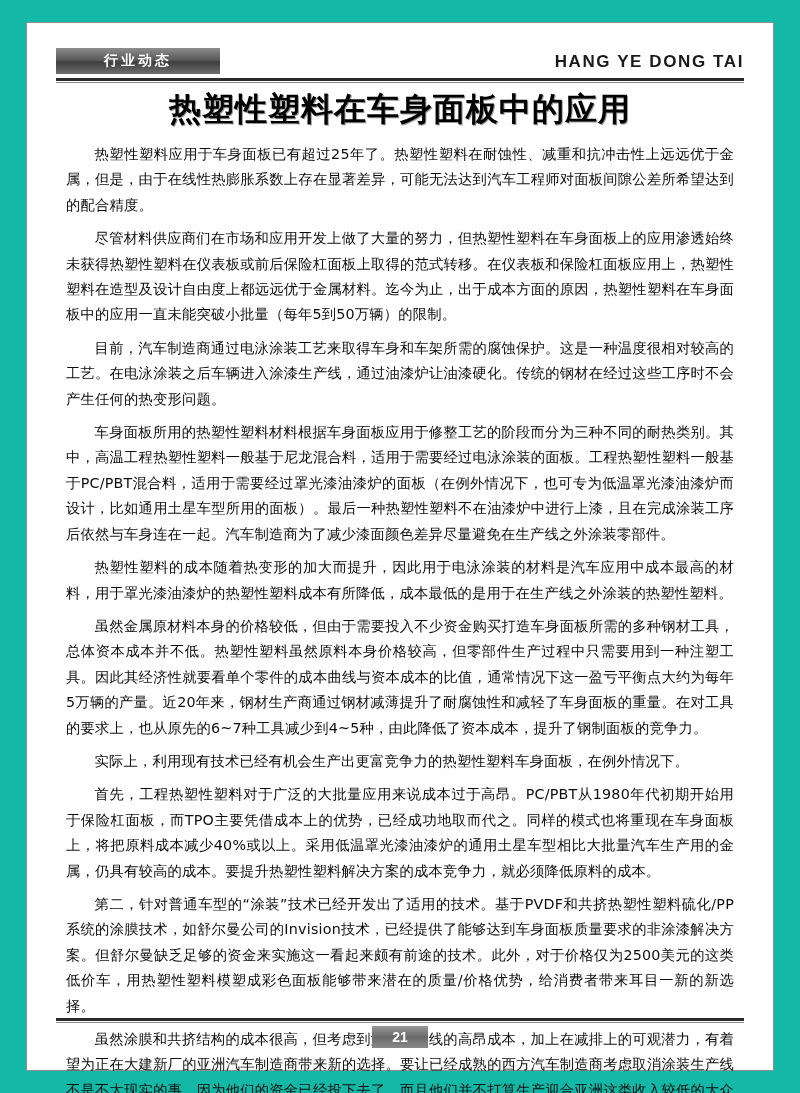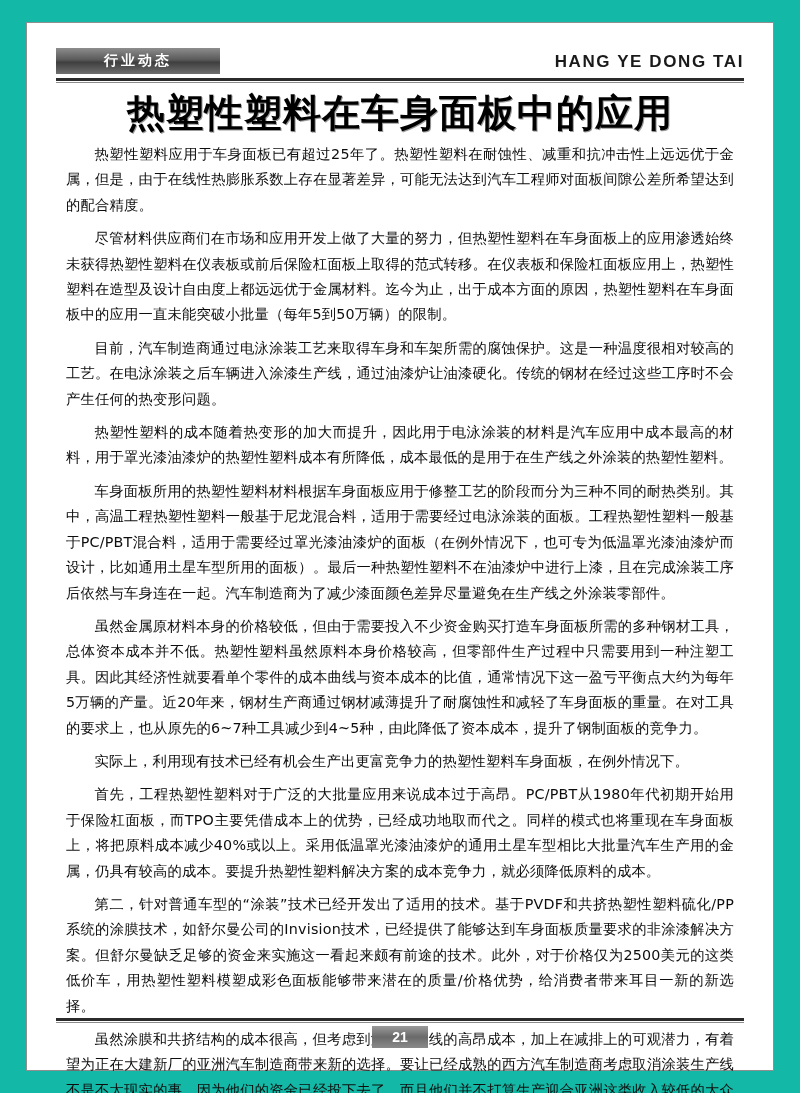--- a/index.html
+++ b/index.html
@@ -84,21 +84,21 @@
     background: #8c8c8c;
   }
 
   
   .title {
     position: absolute;
     left: 56px;
     top: 88px;
     width: 688px;
     text-align: center;
-    font-size: 38px;
+    font-size: 32px;
     font-weight: bold;
     letter-spacing: 1px;
     color: #000000;
     font-family: "DejaVu Sans", "Liberation Sans", sans-serif;
     text-shadow: 1px 1px 0 #9a9a9a;
   }
 
   
   .body-text {
     position: absolute;
@@ -164,22 +164,22 @@
     <div class="header-rule"></div>
     <div class="header-rule2"></div>
   </div>
 
   <div class="title">热塑性塑料在车身面板中的应用</div>
 
   <div class="body-text">
     <p>热塑性塑料应用于车身面板已有超过25年了。热塑性塑料在耐蚀性、减重和抗冲击性上远远优于金属，但是，由于在线性热膨胀系数上存在显著差异，可能无法达到汽车工程师对面板间隙公差所希望达到的配合精度。</p>
     <p>尽管材料供应商们在市场和应用开发上做了大量的努力，但热塑性塑料在车身面板上的应用渗透始终未获得热塑性塑料在仪表板或前后保险杠面板上取得的范式转移。在仪表板和保险杠面板应用上，热塑性塑料在造型及设计自由度上都远远优于金属材料。迄今为止，出于成本方面的原因，热塑性塑料在车身面板中的应用一直未能突破小批量（每年5到50万辆）的限制。</p>
     <p>目前，汽车制造商通过电泳涂装工艺来取得车身和车架所需的腐蚀保护。这是一种温度很相对较高的工艺。在电泳涂装之后车辆进入涂漆生产线，通过油漆炉让油漆硬化。传统的钢材在经过这些工序时不会产生任何的热变形问题。</p>
+    <p>车身面板所用的热塑性塑料材料根据车身面板应用于修整工艺的阶段而分为三种不同的耐热类别。其中，高温工程热塑性塑料一般基于尼龙混合料，适用于需要经过电泳涂装的面板。工程热塑性塑料一般基于PC/PBT混合料，适用于需要经过罩光漆油漆炉的面板（在例外情况下，也可专为低温罩光漆油漆炉而设计，比如通用土星车型所用的面板）。最后一种热塑性塑料不在油漆炉中进行上漆，且在完成涂装工序后依然与车身连在一起。汽车制造商为了减少漆面颜色差异尽量避免在生产线之外涂装零部件。</p>
     <p>热塑性塑料的成本随着热变形的加大而提升，因此用于电泳涂装的材料是汽车应用中成本最高的材料，用于罩光漆油漆炉的热塑性塑料成本有所降低，成本最低的是用于在生产线之外涂装的热塑性塑料。</p>
-    <p>车身面板所用的热塑性塑料材料根据车身面板应用于修整工艺的阶段而分为三种不同的耐热类别。其中，高温工程热塑性塑料一般基于尼龙混合料，适用于需要经过电泳涂装的面板。工程热塑性塑料一般基于PC/PBT混合料，适用于需要经过罩光漆油漆炉的面板（在例外情况下，也可专为低温罩光漆油漆炉而设计，比如通用土星车型所用的面板）。最后一种热塑性塑料不在油漆炉中进行上漆，且在完成涂装工序后依然与车身连在一起。汽车制造商为了减少漆面颜色差异尽量避免在生产线之外涂装零部件。</p>
     <p>虽然金属原材料本身的价格较低，但由于需要投入不少资金购买打造车身面板所需的多种钢材工具，总体资本成本并不低。热塑性塑料虽然原料本身价格较高，但零部件生产过程中只需要用到一种注塑工具。因此其经济性就要看单个零件的成本曲线与资本成本的比值，通常情况下这一盈亏平衡点大约为每年5万辆的产量。近20年来，钢材生产商通过钢材减薄提升了耐腐蚀性和减轻了车身面板的重量。在对工具的要求上，也从原先的6~7种工具减少到4~5种，由此降低了资本成本，提升了钢制面板的竞争力。</p>
     <p>实际上，利用现有技术已经有机会生产出更富竞争力的热塑性塑料车身面板，在例外情况下。</p>
     <p>首先，工程热塑性塑料对于广泛的大批量应用来说成本过于高昂。PC/PBT从1980年代初期开始用于保险杠面板，而TPO主要凭借成本上的优势，已经成功地取而代之。同样的模式也将重现在车身面板上，将把原料成本减少40%或以上。采用低温罩光漆油漆炉的通用土星车型相比大批量汽车生产用的金属，仍具有较高的成本。要提升热塑性塑料解决方案的成本竞争力，就必须降低原料的成本。</p>
     <p>第二，针对普通车型的“涂装”技术已经开发出了适用的技术。基于PVDF和共挤热塑性塑料硫化/PP系统的涂膜技术，如舒尔曼公司的Invision技术，已经提供了能够达到车身面板质量要求的非涂漆解决方案。但舒尔曼缺乏足够的资金来实施这一看起来颇有前途的技术。此外，对于价格仅为2500美元的这类低价车，用热塑性塑料模塑成彩色面板能够带来潜在的质量/价格优势，给消费者带来耳目一新的新选择。</p>
     <p>虽然涂膜和共挤结构的成本很高，但考虑到涂漆生产线的高昂成本，加上在减排上的可观潜力，有着望为正在大建新厂的亚洲汽车制造商带来新的选择。要让已经成熟的西方汽车制造商考虑取消涂装生产线不是不太现实的事，因为他们的资金已经投下去了，而且他们并不打算生产迎合亚洲这类收入较低的大众市场需要的汽车。专为供应亚洲国家而新建的工厂可以充分利用非涂漆解决方案，减少资本投入。</p>
 
   </div>
 
   <div class="footer-rule"></div>
   <div class="footer-rule2"></div>

